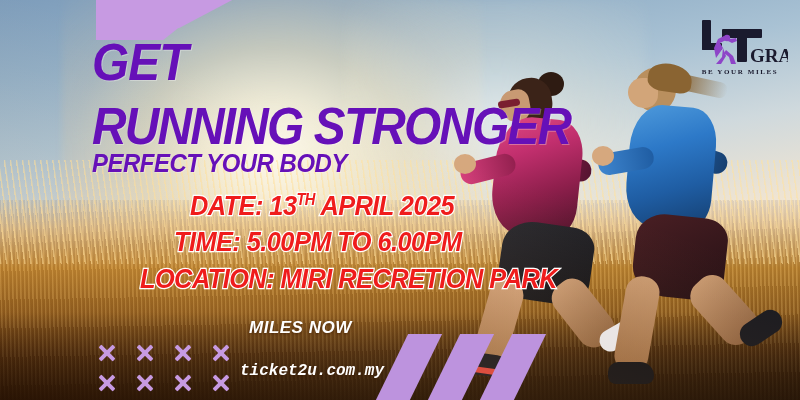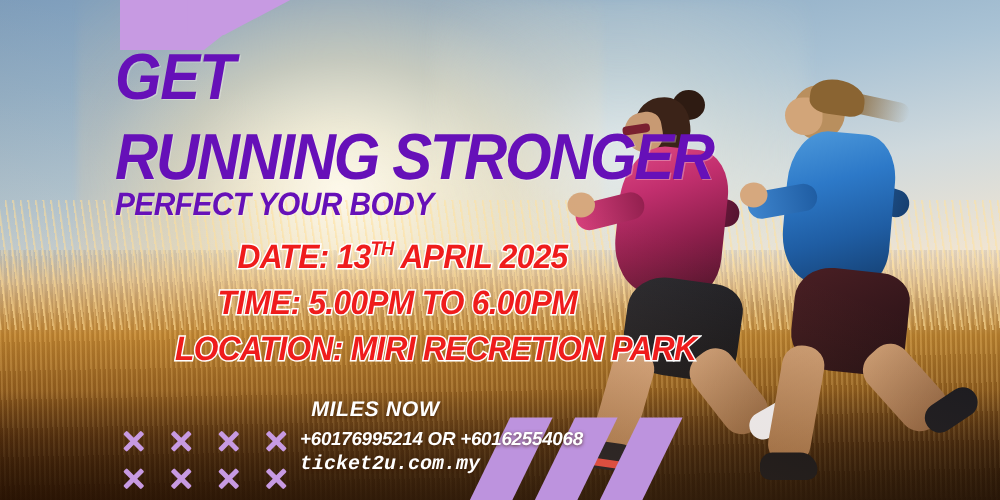--- a/index.html
+++ b/index.html
@@ -297,17 +297,38 @@
   <div class="headline h-get">GET</div>
   <div class="headline h-main">RUNNING STRONGER</div>
   <div class="headline h-sub">PERFECT YOUR BODY</div>
 
   <div class="detail d-date"><span>DATE: 13</span><span class="sup">TH</span><span> APRIL 2025</span></div>
 
   <div class="detail d-time">TIME: 5.00PM TO 6.00PM</div>
   <div class="detail d-loc">LOCATION: MIRI RECRETION PARK</div>
 
   <div class="join">MILES NOW</div>
-  <div class="phones">+60176995214 OR +60162554068</div>
   <div class="site">ticket2u.com.my</div>
 
+  <div class="logo">
+    <svg viewBox="0 0 96 66" width="96" height="66" aria-hidden="true">
+      <g fill="#1a1a2e">
+        <rect x="10" y="8" width="9" height="30" rx="1"></rect>
+        <rect x="10" y="31" width="20" height="7" rx="1"></rect>
+      </g>
+      <g fill="#1a1a2e">
+        <rect x="30" y="17" width="40" height="9" rx="1"></rect>
+        <rect x="45" y="17" width="10" height="33" rx="1"></rect>
+      </g>
+      <g fill="#1a1a2e">
+        <text x="58" y="50" font-family="Liberation Serif, serif" font-size="19" font-weight="700">GRA</text>
+      </g>
+      <g fill="#8e44c8">
+        <circle cx="35" cy="26" r="3.2"></circle>
+        <path d="M24 46 L31 36 L28 31 L34 28 L40 31 L45 29 L44 26 L38 27 L32 24 L26 27 L22 36 Z"></path>
+        <path d="M31 36 L34 44 L29 52 L24 52 L30 45 Z"></path>
+        <path d="M34 38 L41 44 L44 52 L39 52 L37 45 L32 41 Z"></path>
+      </g>
+      <text x="48" y="62" text-anchor="middle" font-family="Liberation Serif, serif" font-size="7" letter-spacing="1.6" fill="#1a1a2e" font-weight="700">BE YOUR MILES</text>
+    </svg>
+  </div>
 
 </div>
 
 </body></html>

